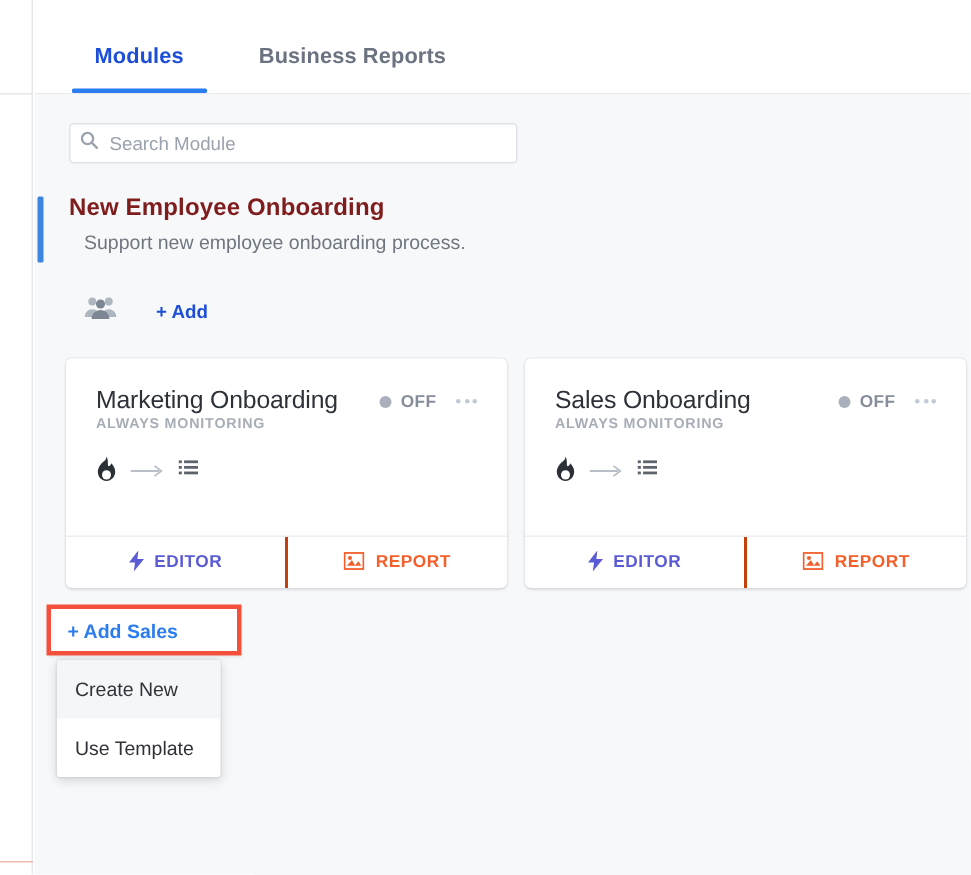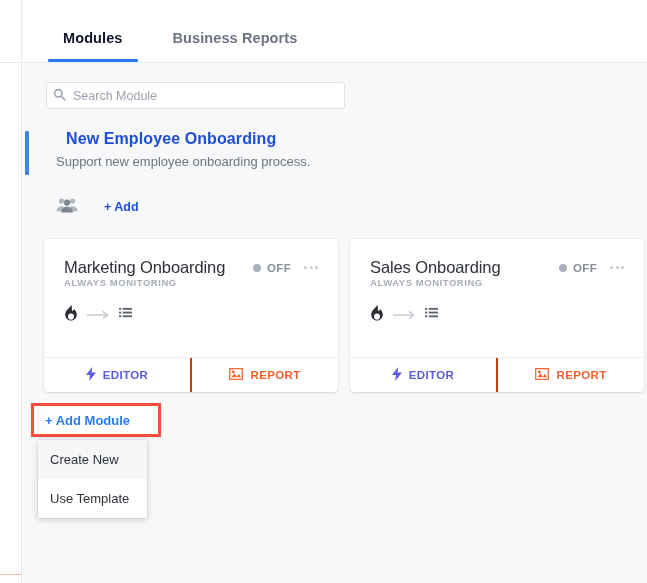--- a/index.html
+++ b/index.html
@@ -30,21 +30,21 @@
     position: absolute; left: 23px; top: 0; width: 624px; height: 63px;
     background: #ffffff; border-bottom: 1px solid #e8eaed;
   }
   .tabs { display: flex; align-items: flex-end; height: 100%; padding-left: 34px; }
   .tab {
     position: relative;
     font-size: 14.5px; font-weight: bold; letter-spacing: .1px;
     color: #6b7280; padding: 0 6px 16px 6px; margin-right: 38px;
     cursor: pointer; white-space: nowrap;
   }
-  .tab.active { color: #0f172a; }
+  .tab.active { color: #1d4ed8; }
   .tab.active::after {
     content: ""; position: absolute; left: -9px; right: -9px; bottom: 0;
     height: 3px; background: #2b7cf0; border-radius: 1px;
   }
 
   
   .content {
     position: absolute; left: 23px; top: 63px; width: 624px; height: 520px;
     background: #f7f8f9;
   }
@@ -65,22 +65,22 @@
     font-size: 12.5px; color: #3c4043;
   }
   .search-input::placeholder { color: #9aa2ad; }
 
   
   .accent-bar {
     position: absolute; left: 2px; top: 68px; width: 4px; height: 44px;
     background: #3d86e0; border-radius: 1px;
   }
   .proc-title {
-    position: absolute; left: 43px; top: 67px;
-    font-size: 16px; font-weight: bold; color: #1d4ed8; letter-spacing: .1px;
+    position: absolute; left: 23px; top: 67px;
+    font-size: 16px; font-weight: bold; color: #7f1d1d; letter-spacing: .1px;
   }
   .proc-sub {
     position: absolute; left: 33px; top: 91px;
     font-size: 13px; color: #6f7680;
   }
   .participants {
     position: absolute; left: 33px; top: 134px;
     display: flex; align-items: center;
   }
   .people-icon { margin-right: 13px; display: block; }
@@ -337,21 +337,21 @@
             </span>
             <span>REPORT</span>
           </div>
         </div>
       </div>
 
     </div>
 
     <div class="add-module-wrap">
       <div class="add-module-btn">
-        <span>+ Add Module</span>
+        <span>+ Add Sales</span>
       </div>
       <div class="highlight-box"></div>
       <div class="dropdown">
         <div class="dropdown-item hovered">
           <span>Create New</span>
         </div>
         <div class="dropdown-item">
           <span>Use Template</span>
         </div>
       </div>

